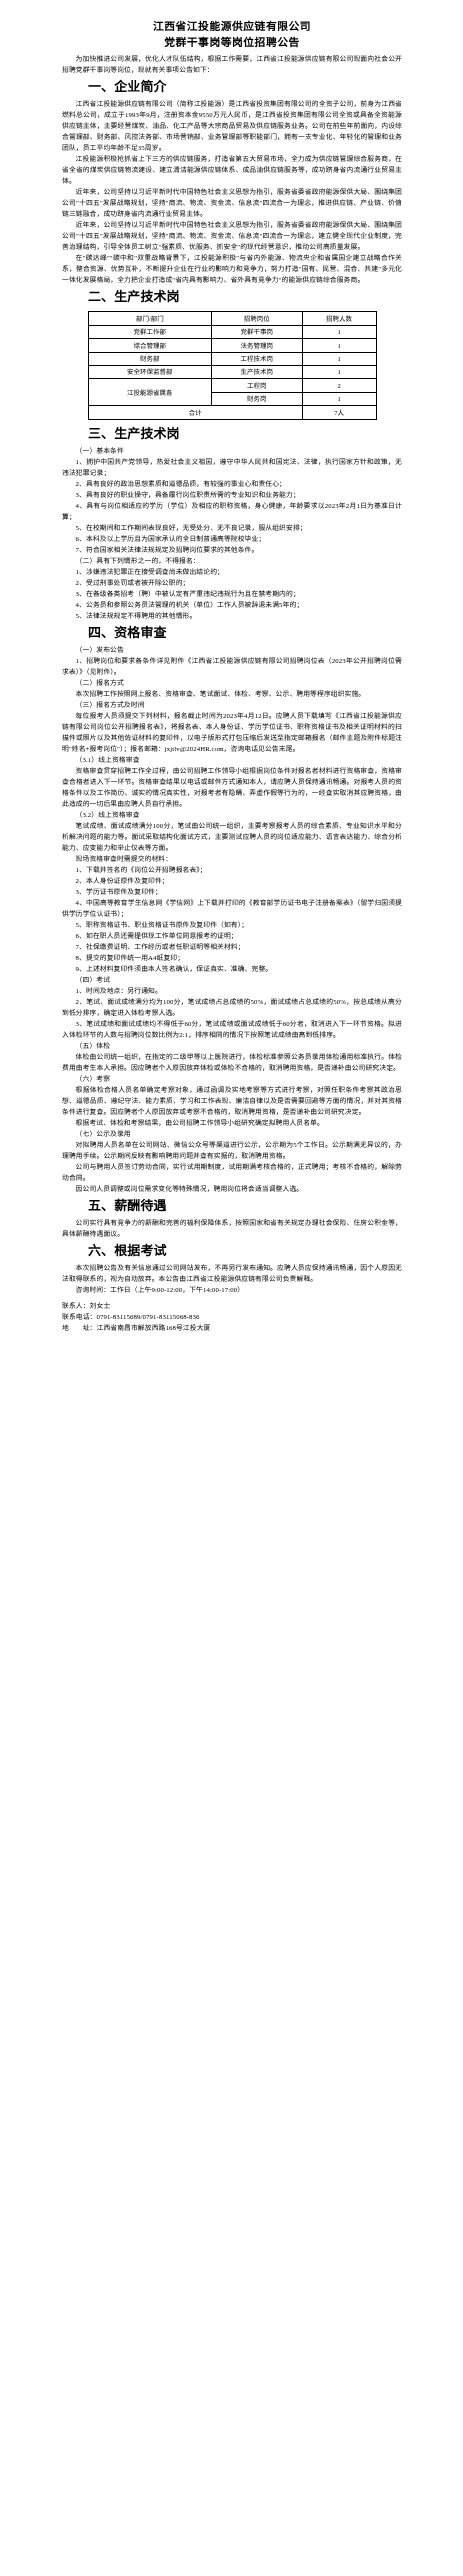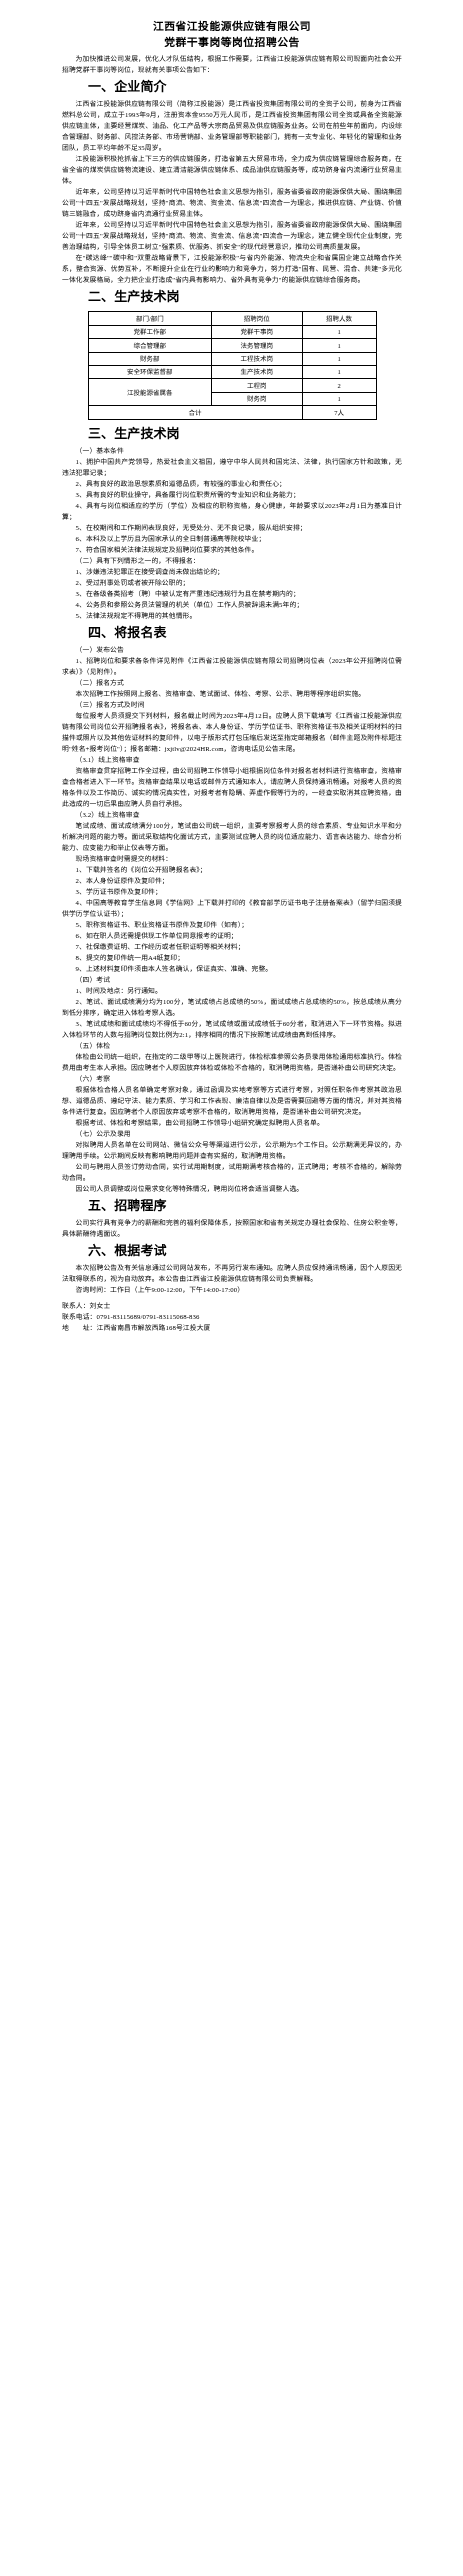--- a/index.html
+++ b/index.html
@@ -153,21 +153,21 @@
   <p class="ind">6、本科及以上学历且为国家承认的全日制普通高等院校毕业；</p>
   <p class="ind">7、符合国家相关法律法规规定及招聘岗位要求的其他条件。</p>
 
   <p class="sub-h">（二）具有下列情形之一的，不得报名：</p>
   <p class="ind">1、涉嫌违法犯罪正在接受调查尚未做出结论的；</p>
   <p class="ind">2、受过刑事处罚或者被开除公职的；</p>
   <p class="ind">3、在各级各类招考（聘）中被认定有严重违纪违规行为且在禁考期内的；</p>
   <p class="ind">4、公务员和参照公务员法管理的机关（单位）工作人员被辞退未满5年的；</p>
   <p class="ind">5、法律法规规定不得聘用的其他情形。</p>
 
-  <p class="sec-h">四、将报名表</p>
+  <p class="sec-h">四、资格审查</p>
 
   <p class="sub-h">（一）发布公告</p>
   <p class="ind">1、招聘岗位和要求各条件详见附件《江西省江投能源供应链有限公司招聘岗位表（2023年公开招聘岗位需求表）》（见附件）。</p>
 
   <p class="sub-h">（二）报名方式</p>
   <p class="ind">本次招聘工作按照网上报名、资格审查、笔试面试、体检、考察、公示、聘用等程序组织实施。</p>
 
   <p class="sub-h">（三）报名方式及时间</p>
   <p class="ind">每位报考人员须提交下列材料，报名截止时间为2023年4月12日。应聘人员下载填写《江西省江投能源供应链有限公司岗位公开招聘报名表》，将报名表、本人身份证、学历学位证书、职称资格证书及相关证明材料的扫描件或照片以及其他佐证材料的复印件，以电子版形式打包压缩后发送至指定邮箱报名（邮件主题及附件标题注明"姓名+报考岗位"）；报名邮箱：jxjtlv@2024HR.com，咨询电话见公告末尾。</p>
 
@@ -198,21 +198,21 @@
 
   <p class="sub-h">（六）考察</p>
   <p class="ind">根据体检合格人员名单确定考察对象，通过函调及实地考察等方式进行考察，对照任职条件考察其政治思想、道德品质、遵纪守法、能力素质、学习和工作表现、廉洁自律以及是否需要回避等方面的情况，并对其资格条件进行复查。因应聘者个人原因放弃或考察不合格的，取消聘用资格，是否递补由公司研究决定。</p>
   <p class="ind">根据考试、体检和考察结果，由公司招聘工作领导小组研究确定拟聘用人员名单。</p>
 
   <p class="sub-h">（七）公示及录用</p>
   <p class="ind">对拟聘用人员名单在公司网站、微信公众号等渠道进行公示，公示期为5个工作日。公示期满无异议的，办理聘用手续。公示期间反映有影响聘用问题并查有实据的，取消聘用资格。</p>
   <p class="ind">公司与聘用人员签订劳动合同，实行试用期制度，试用期满考核合格的，正式聘用；考核不合格的，解除劳动合同。</p>
   <p class="ind">因公司人员调整或岗位需求变化等特殊情况，聘用岗位将会适当调整人选。</p>
 
-  <p class="sec-h">五、招聘程序</p>
+  <p class="sec-h">五、薪酬待遇</p>
   <p class="ind">公司实行具有竞争力的薪酬和完善的福利保障体系，按照国家和省有关规定办理社会保险、住房公积金等，具体薪酬待遇面议。</p>
 
   <p class="sec-h">六、根据考试</p>
   <p class="ind">本次招聘公告及有关信息通过公司网站发布，不再另行发布通知。应聘人员应保持通讯畅通，因个人原因无法取得联系的，视为自动放弃。本公告由江西省江投能源供应链有限公司负责解释。</p>
   <p class="ind">咨询时间：工作日（上午9:00-12:00，下午14:00-17:00）</p>
 
   <div class="sp"></div>
 
   <div class="contact">
     <p>联系人：刘女士</p>

